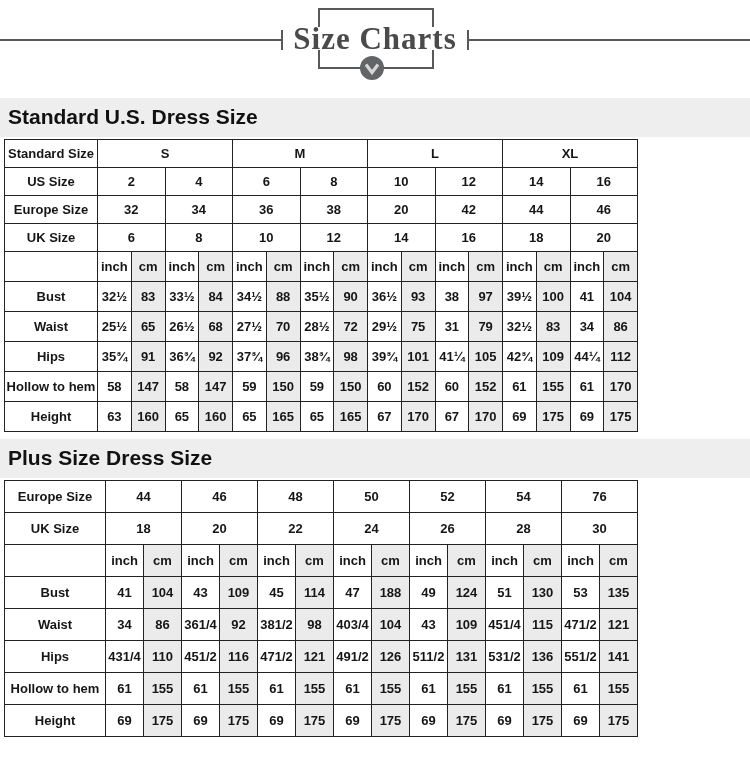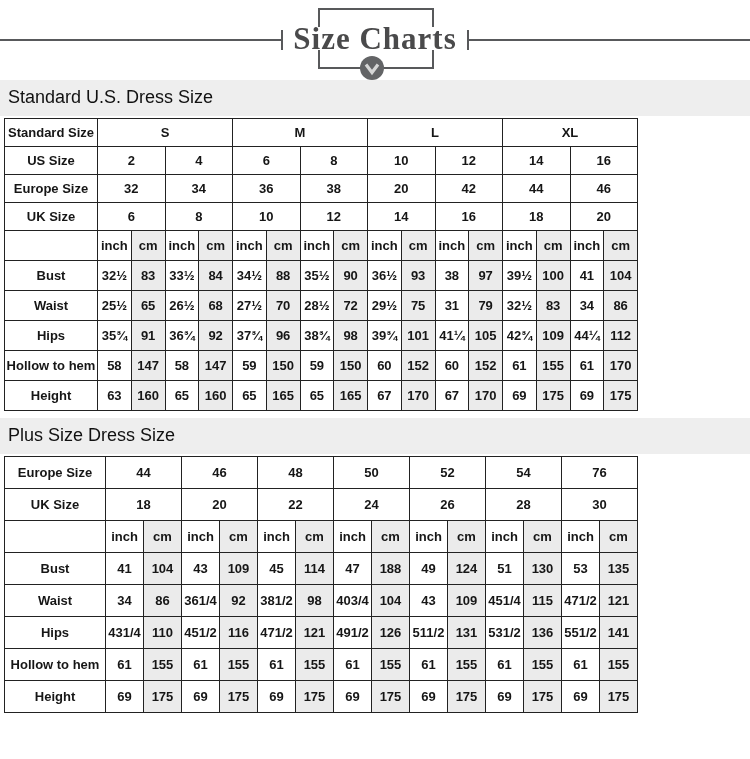--- a/index.html
+++ b/index.html
@@ -1,36 +1,36 @@
 <!DOCTYPE html>
 <html><head>
 <meta charset="utf-8">
 <style>
   html,body{margin:0;padding:0;background:#ffffff;}
   body{width:750px;height:759px;font-family:"Liberation Sans","DejaVu Sans",sans-serif;color:#1c1c1c;overflow:hidden;}
 
   
-  .hero{position:relative;width:750px;height:80px;background:#fff;}
+  .hero{position:relative;width:750px;height:98px;background:#fff;}
   .h-line{position:absolute;background:#58595b;}
   .line-left{left:0;top:39px;width:281px;height:2px;}
   .tick-left{left:281px;top:30px;width:2px;height:20px;}
   .line-right{right:0;top:39px;width:281px;height:2px;}
   .tick-right{left:467px;top:30px;width:2px;height:20px;}
   .bracket-top{position:absolute;left:318px;top:8px;width:112px;height:17px;
     border-top:2px solid #58595b;border-left:2px solid #58595b;border-right:2px solid #58595b;}
   .bracket-bottom{position:absolute;left:318px;top:50px;width:112px;height:17px;
     border-bottom:2px solid #58595b;border-left:2px solid #58595b;border-right:2px solid #58595b;}
   .hero-title{position:absolute;left:0;right:0;top:21px;text-align:center;
     font-family:"Liberation Serif","DejaVu Serif",serif;font-weight:700;font-size:31px;
     color:#4a4a4b;letter-spacing:1px;}
   .hero-arrow{position:absolute;left:359px;top:55px;width:26px;height:26px;}
 
   
   .band{background:#eeeeee;padding:7px 8px 8px 8px;margin:0;}
-  .band h2{margin:0;font-size:18px;font-weight:400;color:#111;letter-spacing:0;}
+  .band h2{margin:0;font-size:21px;font-weight:700;color:#111;letter-spacing:0;}
 
   
   table{border-collapse:collapse;table-layout:fixed;width:634px;margin:2px 4px 4px 4px;}
   td{border:1px solid #222;text-align:center;vertical-align:middle;
      font-size:13px;font-weight:700;color:#161616;padding:0 1px;background:#fff;}
   td.shade{background:#ebebeb;}
   .t1 .c-label{width:93px;}
   .t2 .c-label{width:101px;}
   .t1 tr{height:28px;}
   .t1 tr.meas{height:30px;}

